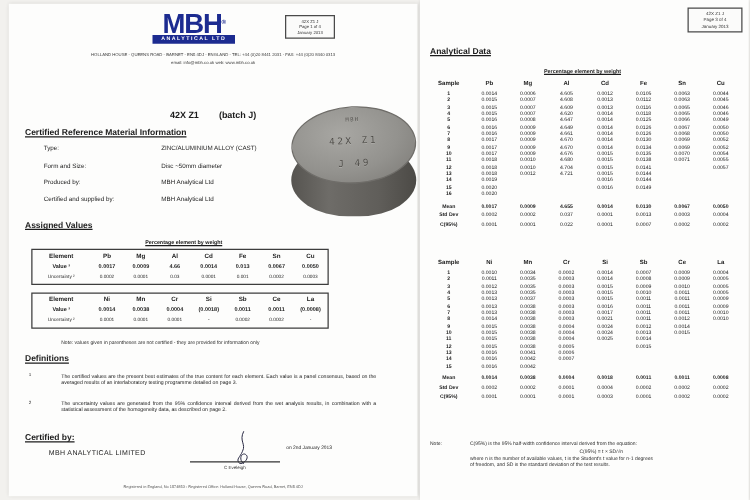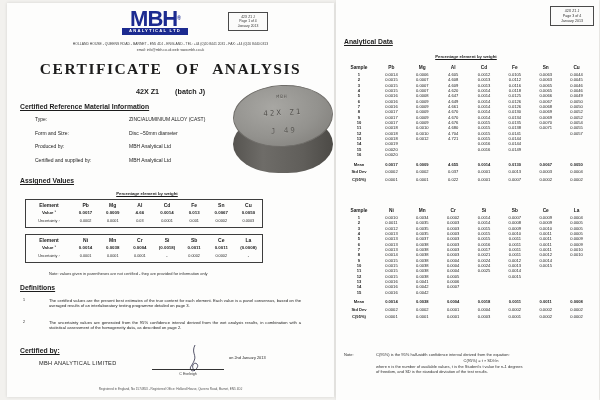--- a/index.html
+++ b/index.html
@@ -124,21 +124,20 @@
 
     <div class="badge" id="badge-1">
       <div>42X Z1 J</div>
       <div>Page 1 of 4</div>
       <div>January 2013</div>
     </div>
 
     <div class="addr addr1">HOLLAND HOUSE - QUEENS ROAD - BARNET - EN5 4DJ - ENGLAND - TEL: +44 (0)20 8441 2031 - FAX: +44 (0)20 8440 0313</div>
     <div class="addr addr2">email: info@mbh.co.uk    web: www.mbh.co.uk</div>
 
-    <div class="cert-title">CERTIFICATE  OF  ANALYSIS</div>
 
     <div class="subtitle">
       <span>42X Z1</span><span class="batch">(batch J)</span>
     </div>
 
     <div class="sec-head h-underline" id="crm-head">Certified Reference Material Information</div>
 
     <div id="crm-fields">
         <div class="crm-field crm-label" style="top: 113px;">Type:</div>
         <div class="crm-field crm-value" style="top: 113px;">ZINC/ALUMINIUM ALLOY    (CAST)</div>

